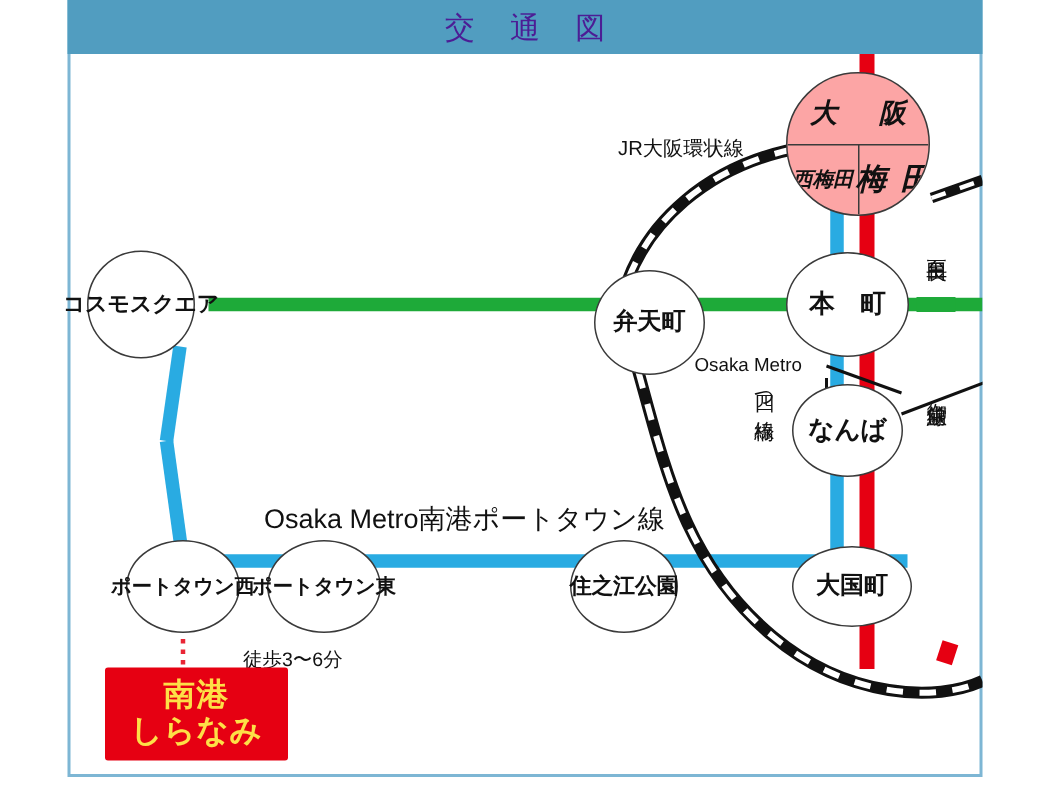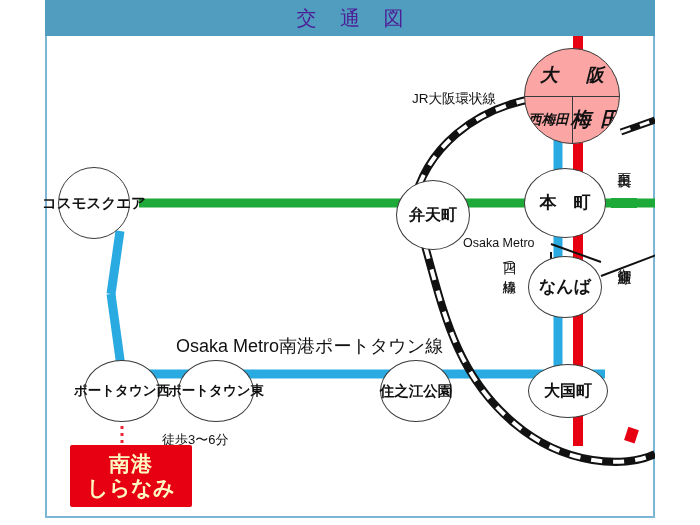--- a/index.html
+++ b/index.html
@@ -85,21 +85,21 @@
   .vlbl{position:absolute;z-index:25;color:#111;
         writing-mode:vertical-rl;text-orientation:upright;white-space:nowrap;}
   .l-yotsu{left:500px;top:252px;font-size:13.5px;letter-spacing:1px;}
   .l-midosuji{left:615px;top:258px;font-size:13.5px;letter-spacing:1px;}
   .l-nagata{left:616px;top:162px;font-size:14px;letter-spacing:1px;}
 
   
   .badge{position:absolute;left:70px;top:445px;width:122px;height:62px;
          background:#e60012;border-radius:2px;z-index:40;
          display:flex;flex-direction:column;align-items:center;justify-content:center;
-         color:#fef9c3;font-weight:bold;line-height:1.12;}
+         color:#fde047;font-weight:bold;line-height:1.12;}
   .badge .b1{font-size:21px;letter-spacing:1px;}
   .badge .b2{font-size:21px;letter-spacing:0.5px;}
 </style>
 </head>
 <body>
 
 <div id="root">
 
   <div class="frame"></div>
 

